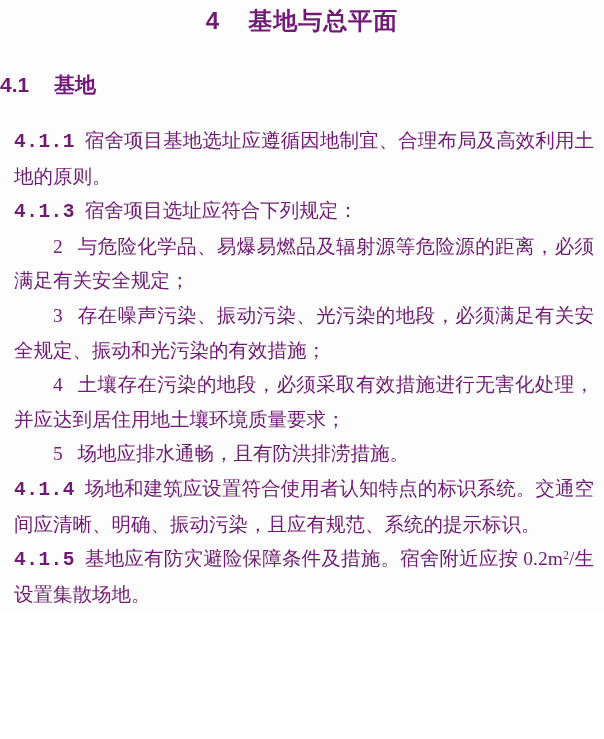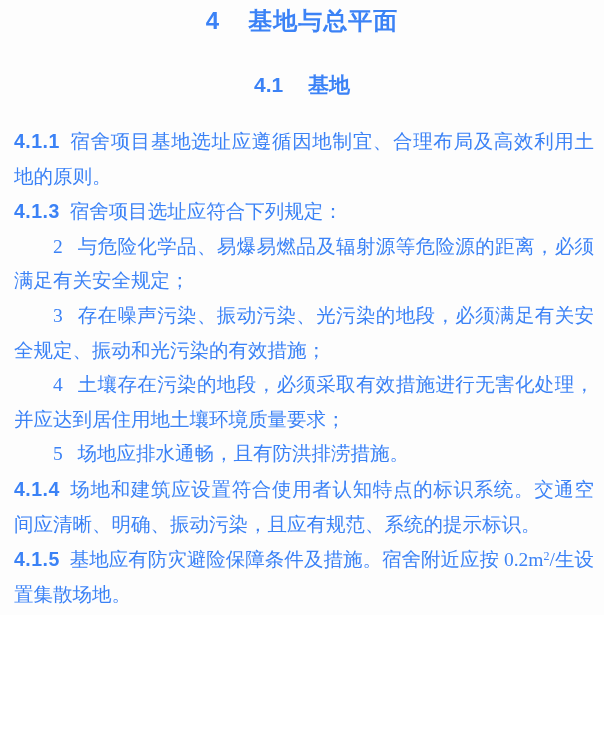--- a/index.html
+++ b/index.html
@@ -1,53 +1,52 @@
 <!DOCTYPE html>
 <html lang="zh"><head>
 <meta charset="utf-8">
 <style>
   html, body { margin: 0; padding: 0; background: #ffffff; }
   .page {
     position: relative;
     width: 604px;
     height: 615px;
     background: #fdfdfd;
-    color: #3b82f6;
+    color: #701a75;
     overflow: hidden;
     font-family: "Liberation Serif", "DejaVu Serif", serif;
   }
   .chapter-title {
     margin: 6px 0 0 0;
     text-align: center;
     font-family: "Liberation Sans", "DejaVu Sans", sans-serif;
     font-weight: 700;
     font-size: 24px;
     line-height: 30px;
     letter-spacing: 1px;
   }
   .chapter-title .name { margin-left: 0.85em; }
   .section-title {
     margin: 36px 0 0 0;
-    text-align: center;
     font-family: "Liberation Sans", "DejaVu Sans", sans-serif;
     font-weight: 700;
     font-size: 21px;
     line-height: 26px;
   }
   .section-title .name { margin-left: 0.9em; }
   .content {
     margin: 26px 10px 0 14px;
     font-size: 19.5px;
     line-height: 34.6px;
     text-align: justify;
     text-justify: inter-ideograph;
   }
   .content p { margin: 0; padding: 0; }
   .clause-num {
-    font-family: Liberation Sans, sans-serif;
+    font-family: Liberation Mono, monospace;
     font-weight: 700;
     margin-right: 0.5em;
     letter-spacing: 0.5px;
   }
   .sub-item { text-indent: 2em; }
   .item-num { margin-right: 0.75em; }
   sup.sq {
     font-size: 12px;
     line-height: 0;
     vertical-align: 6px;

